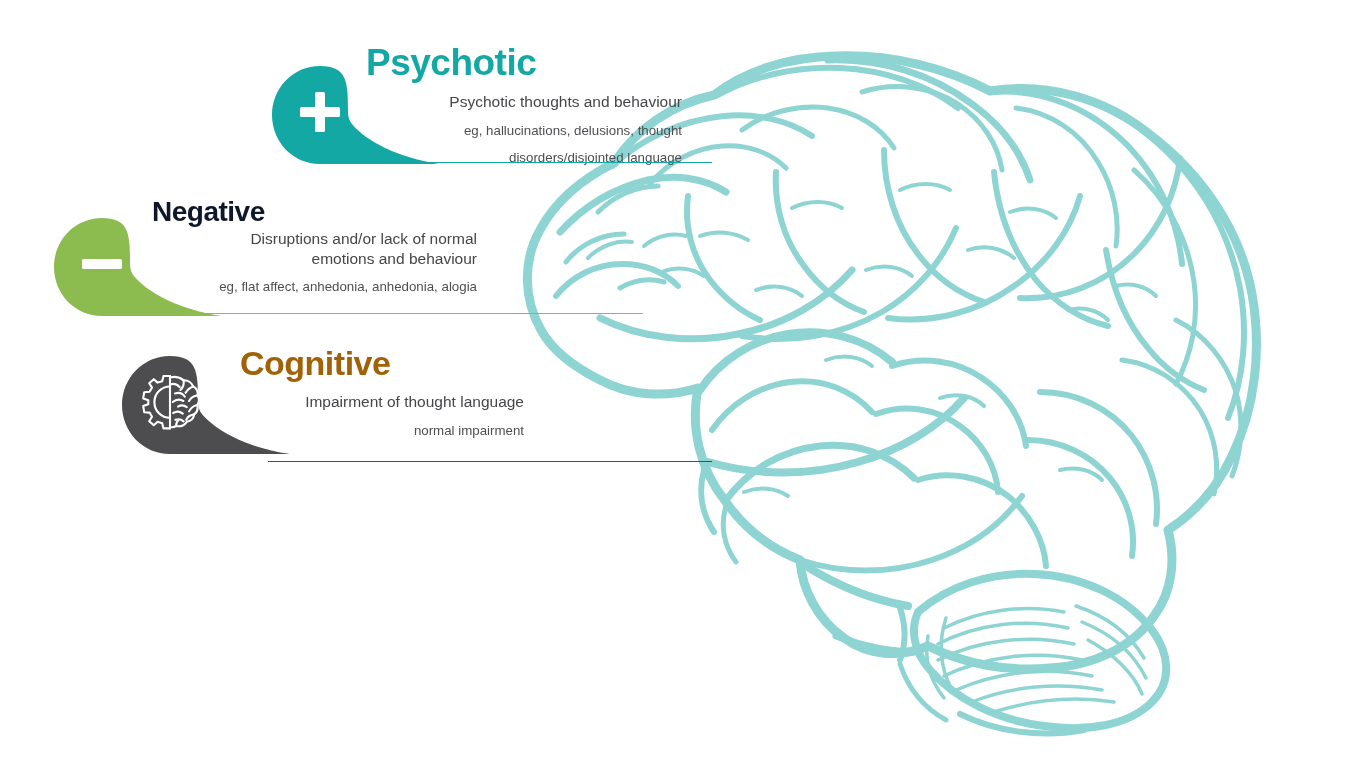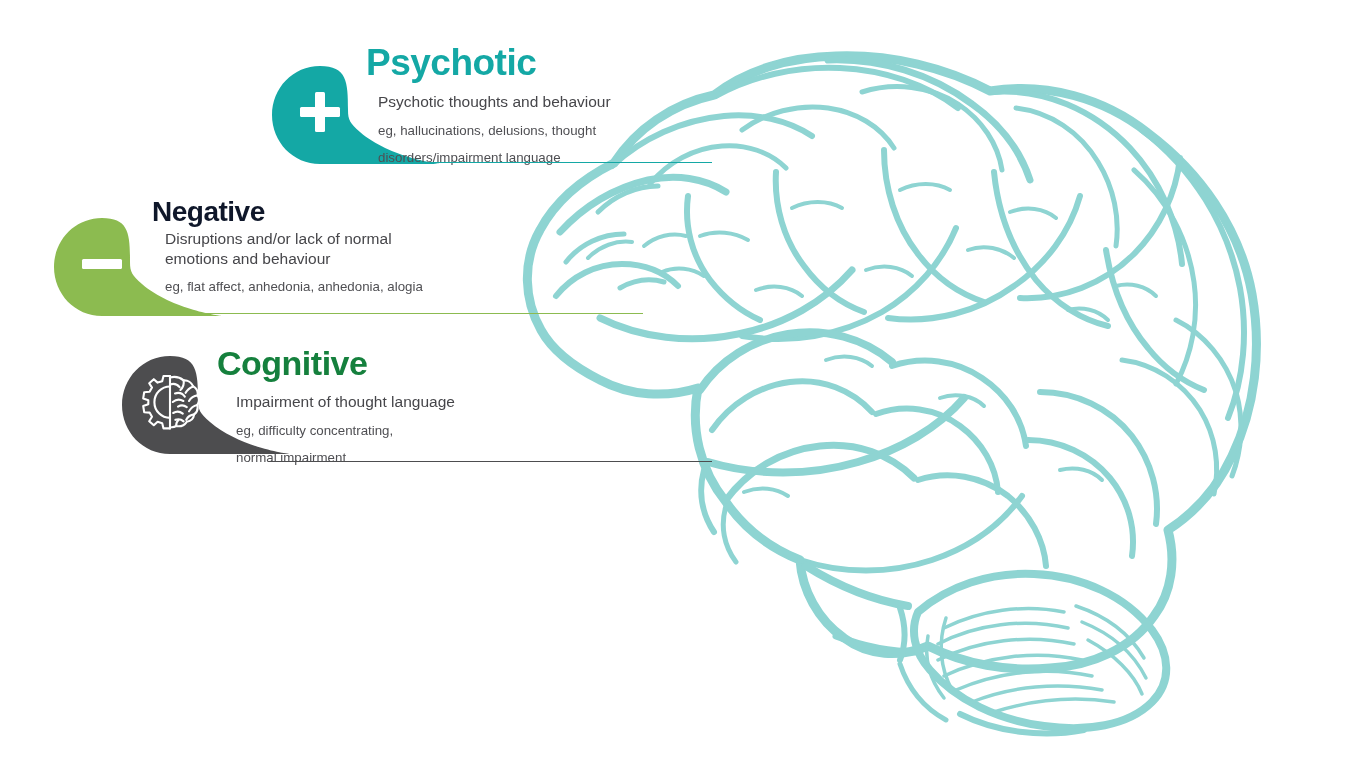--- a/index.html
+++ b/index.html
@@ -28,21 +28,21 @@
   .title{
     position:absolute;
     font-weight:bold;
     letter-spacing:-0.5px;
     white-space:nowrap;
     margin:0;
   }
 
   .desc{
     position:absolute;
-    text-align:left;
+    text-align:right;
     color:#4a4a4c;
     line-height:1.26;
   }
   .desc .main{
     display:block;
     font-size:15.5px;
     color:#46464a;
     white-space:nowrap;
   }
   .desc .sub{
@@ -58,21 +58,21 @@
   #positive-title{left:366px;top:42px;font-size:37px;color:#14a8a5;}
   #positive-desc{left:378px;top:92px;width:304px;}
   #positive-rule{left:420px;top:162px;width:292px;border-top-color:#14a8a5;}
 
   
   #negative-title{left:152px;top:196px;font-size:28px;color:#0f172a;}
   #negative-desc{left:165px;top:229px;width:312px;}
   #negative-rule{left:203px;top:313px;width:440px;border-top-color:#8cbb50;}
 
   
-  #cognitive-title{left:217px;top:344px;font-size:34px;color:#15803d;}
+  #cognitive-title{left:240px;top:344px;font-size:34px;color:#a16207;}
   #cognitive-desc{left:236px;top:392px;width:288px;}
   #cognitive-rule{left:268px;top:461px;width:444px;border-top-color:#4d4d4f;}
 </style>
 </head>
 <body>
 
 <div id="stage">
 
   <svg class="brain-layer" viewBox="0 0 1366 768" xmlns="http://www.w3.org/2000/svg" aria-hidden="true">
     <g fill="none" stroke="#8ed4d2" stroke-linecap="round" stroke-linejoin="round">
@@ -203,21 +203,21 @@
         <rect x="21" y="6" width="10" height="40" rx="1.5" fill="#ffffff"></rect>
         <rect x="6" y="21" width="40" height="10" rx="1.5" fill="#ffffff"></rect>
       </svg>
     </div>
 
     <div class="title" id="positive-title">Psychotic</div>
 
     <div class="desc" id="positive-desc">
       <span class="main">Psychotic thoughts and behaviour</span>
       <span class="sub">eg, hallucinations, delusions, thought</span>
-      <span class="sub">disorders/impairment language</span>
+      <span class="sub">disorders/disjointed language</span>
     </div>
 
     <div class="rule" id="positive-rule"></div>
   </div>
 
   <div class="callout">
 
     <svg class="drop" width="180" height="120" viewBox="0 0 180 120" style="left:52px;top:214px;" xmlns="http://www.w3.org/2000/svg">
       <path d="M50,4 C23,4 2,26 2,53 C2,80 23,102 50,102 L170,102 C170,102 120,96 90,70 C80,61 78,58 78,48 C78,20 77,4 50,4 Z" fill="#8cbb50"></path>
     </svg>
@@ -276,20 +276,19 @@
           <path d="M36.4,48.8 C39.2,47.8 42.4,48.4 44.6,50.4"></path>
           <path d="M37.2,55.0 C37.0,52.8 37.8,50.6 39.4,49.0"></path>
         </g>
       </svg>
     </div>
 
     <div class="title" id="cognitive-title">Cognitive</div>
 
     <div class="desc" id="cognitive-desc">
       <span class="main">Impairment of thought language</span>
-      <span class="sub">eg, difficulty concentrating,</span>
       <span class="sub">normal impairment</span>
     </div>
 
     <div class="rule" id="cognitive-rule"></div>
   </div>
 
 </div>
 
 </body></html>

